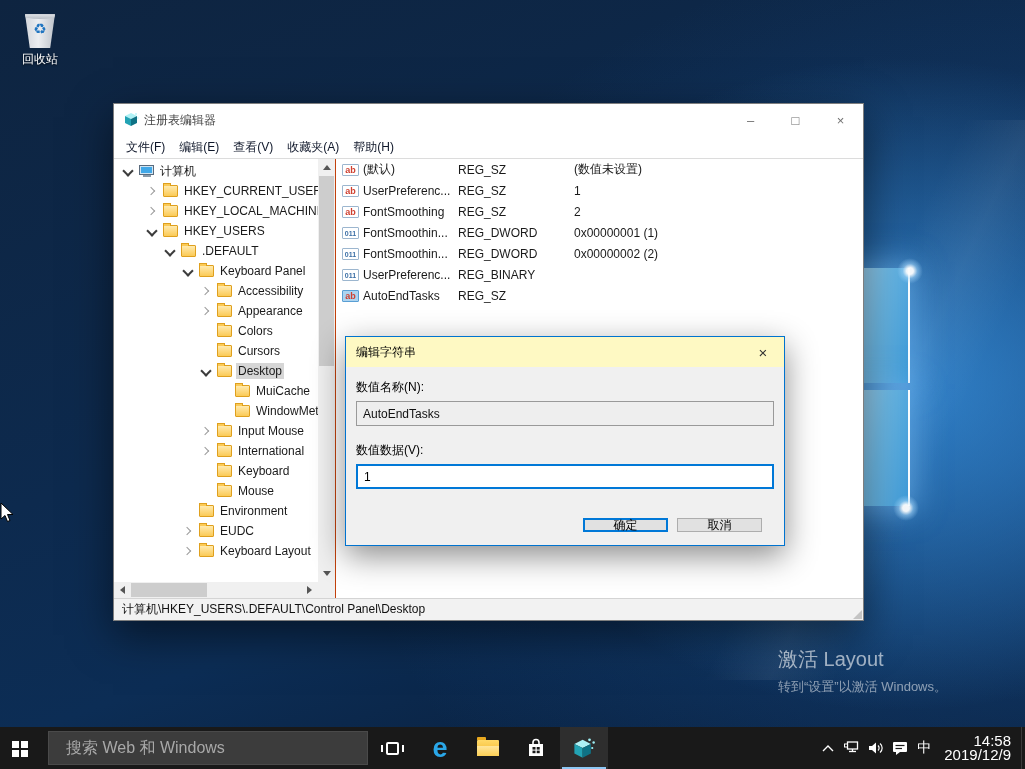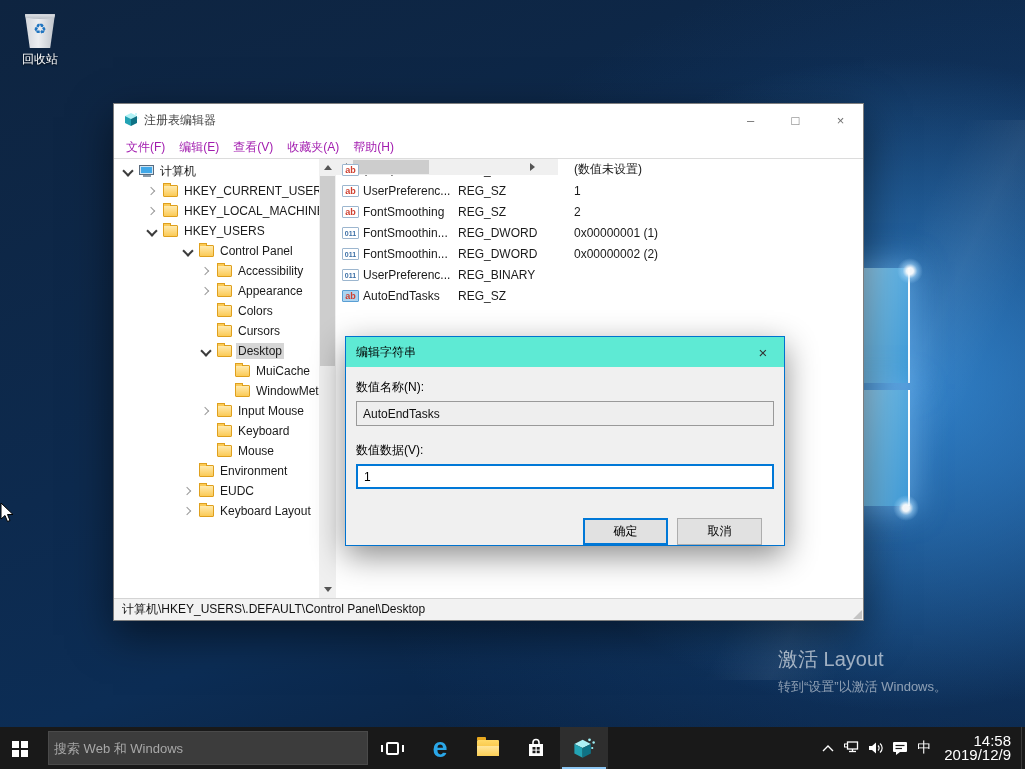--- a/index.html
+++ b/index.html
@@ -39,25 +39,25 @@
   
   .win { position:absolute; left:113px; top:103px; width:751px; height:518px; background:#fff;
     border:1px solid #7e7e7e; box-shadow:0 14px 40px rgba(0,0,0,.5); display:flex; flex-direction:column; }
   .titlebar { height:32px; display:flex; align-items:center; background:#fff; flex:none; }
   .title-icon { margin:0 5px 0 9px; width:16px; height:16px; flex:none; }
   .title-text { font-size:12px; color:#444; }
   .title-controls { margin-left:auto; display:flex; height:100%; }
   .tbtn { width:45px; height:100%; display:flex; align-items:center; justify-content:center;
     color:#707070; font-size:13px; }
   .menubar { height:22px; display:flex; align-items:center; padding-left:5px; flex:none; background:#fff; }
-  .menu-item { font-size:12px; color:#a21caf; padding:2px 7px; }
+  .menu-item { font-size:12px; color:#0f172a; padding:2px 7px; }
 
   .winbody { flex:1; display:flex; border-top:1px solid #dcdcdc; min-height:0; }
   
-  .treepane { width:222px; flex:none; display:flex; flex-direction:row; border-right:1px solid #c2410c; }
+  .treepane { width:222px; flex:none; display:flex; flex-direction:column; border-right:1px solid #c2410c; }
   .tree-main { flex:1; display:flex; min-height:0; }
   .tree-items { width:205px; overflow:hidden; padding-top:2px; }
   .titem { height:20px; display:flex; align-items:center; white-space:nowrap; font-size:12px; color:#1a1a1a; }
   .lvl0{padding-left:7px}.lvl1{padding-left:31px}.lvl2{padding-left:49px}.lvl3{padding-left:67px}.lvl4{padding-left:85px}.lvl5{padding-left:103px}
   .expander { width:13px; height:13px; margin-right:5px; position:relative; flex:none; }
   .expander.closed::before { content:""; position:absolute; left:3px; top:3px; width:5px; height:5px;
     border-top:1px solid #9a9a9a; border-right:1px solid #9a9a9a; transform:rotate(45deg); }
   .expander.open::before { content:""; position:absolute; left:3px; top:2px; width:6px; height:6px;
     border-left:2px solid #3c3c3c; border-bottom:2px solid #3c3c3c; transform:rotate(-45deg); }
   .ticon { width:15px; height:12px; margin-right:4px; flex:none; position:relative; }
@@ -98,46 +98,46 @@
   .vrow.sel .vicon { background:#add4f0; border-color:#5a9fd4; }
   
   .statusbar { height:22px; flex:none; background:#f2f2f2; border-top:1px solid #d4d4d4;
     display:flex; align-items:center; font-size:12px; color:#111; padding-left:8px; position:relative; }
   .grip { position:absolute; right:1px; bottom:1px; width:0; height:0;
     border-left:9px solid transparent; border-bottom:9px solid #c4c4c4; }
 
   
   .dialog { position:absolute; left:345px; top:336px; width:440px; height:210px; background:#f0f0f0;
     border:1px solid #0073cf; box-shadow:0 10px 30px rgba(0,0,0,.45); }
-  .dlg-title { height:30px; background:#5eead4; display:flex; align-items:center; }
+  .dlg-title { height:30px; background:#fef9c3; display:flex; align-items:center; }
   .dlg-title-text { font-size:12px; color:#000; padding-left:10px; }
   .dlg-close { margin-left:auto; width:42px; height:100%; display:flex; align-items:center; justify-content:center;
     color:#333; font-size:15px; }
   .dlg-body { padding:12px 10px 12px; }
   .dlg-label { font-size:12px; color:#000; margin-bottom:5px; }
   .dlg-input { width:418px; height:25px; font-size:12px; padding:0 6px; margin-bottom:16px;
     font-family:"Liberation Sans","DejaVu Sans",sans-serif; outline:none; }
   .dlg-input.ro { background:#eeeeee; border:1px solid #999; color:#111; }
   .dlg-input.focus { background:#fff; border:2px solid #0078d7; color:#000; }
   .dlg-buttons { display:flex; justify-content:flex-end; gap:9px; padding-right:12px; margin-top:13px; }
-  .btn { width:85px; height:27px; font-size:12px; display:flex; align-items:center; justify-content:center;
+  .btn { width:85px; height:14px; font-size:12px; display:flex; align-items:center; justify-content:center;
     background:#e1e1e1; color:#000; }
   .btn.default { border:2px solid #0078d7; }
   .btn.normal { border:1px solid #adadad; }
 
   
   .taskbar { position:absolute; left:0; bottom:0; width:1025px; height:42px; background:#191919;
     display:flex; align-items:center; }
   .start { width:48px; height:42px; display:flex; align-items:center; justify-content:center; flex:none; }
   .win-grid { width:7px; height:7px; background:#fff; box-shadow:9px 0 0 #fff, 0 9px 0 #fff, 9px 9px 0 #fff;
     margin:-8px 9px 0 -9px; }
   .search-box { width:320px; height:34px; background:#3c3c3c; border:1px solid #4a4a4a; flex:none;
     display:flex; align-items:center; }
-  .search-box input { background:transparent; border:none; outline:none; color:#c4b5fd; font-size:13px;
-    padding-left:5px; width:100%; font-family:"Liberation Sans","DejaVu Sans",sans-serif; }
+  .search-box input { background:transparent; border:none; outline:none; color:#c4b5fd; font-size:16px;
+    padding-left:17px; width:100%; font-family:"Liberation Sans","DejaVu Sans",sans-serif; }
   .search-box input::placeholder { color:#a8a8a8; opacity:1; }
   .tb-btn { width:48px; height:42px; display:flex; align-items:center; justify-content:center; flex:none; position:relative; }
   .tb-btn.active { background:#2e2e2e; }
   .tb-btn.active::after { content:""; position:absolute; left:2px; right:2px; bottom:0; height:2px; background:#8ec8f5; }
   .tv-box { width:13px; height:13px; border:2px solid #fff; border-radius:2px; position:relative; }
   .tv-box::before,.tv-box::after { content:""; position:absolute; top:1px; width:2px; height:7px; background:#fff; }
   .tv-box::before{left:-7px} .tv-box::after{right:-7px}
   .edge-e { color:#2aa7e8; font-size:27px; font-weight:bold; line-height:1; }
   .folder-ico { position:relative; width:22px; height:16px; background:linear-gradient(#ffd967,#f3b32a); border-radius:1px; }
   .folder-ico::before { content:""; position:absolute; top:-3px; left:0; width:9px; height:3px; background:#e8a81f; border-radius:1px 1px 0 0; }
@@ -218,25 +218,30 @@
                 <span class="ticon folder"></span>
                 <span class="tlabel">HKEY_LOCAL_MACHINE</span>
               </div>
 
               <div class="titem lvl1">
                 <span class="expander open"></span>
                 <span class="ticon folder"></span>
                 <span class="tlabel">HKEY_USERS</span>
               </div>
 
+              <div class="titem lvl2">
+                <span class="expander open"></span>
+                <span class="ticon folder"></span>
+                <span class="tlabel">.DEFAULT</span>
+              </div>
 
               <div class="titem lvl3">
                 <span class="expander open"></span>
                 <span class="ticon folder"></span>
-                <span class="tlabel">Control Panel</span>
+                <span class="tlabel">Keyboard Panel</span>
               </div>
 
               <div class="titem lvl4">
                 <span class="expander closed"></span>
                 <span class="ticon folder"></span>
                 <span class="tlabel">Accessibility</span>
               </div>
 
               <div class="titem lvl4">
                 <span class="expander closed"></span>
@@ -273,20 +278,25 @@
                 <span class="ticon folder"></span>
                 <span class="tlabel">WindowMetrics</span>
               </div>
 
               <div class="titem lvl4">
                 <span class="expander closed"></span>
                 <span class="ticon folder"></span>
                 <span class="tlabel">Input Mouse</span>
               </div>
 
+              <div class="titem lvl4">
+                <span class="expander closed"></span>
+                <span class="ticon folder"></span>
+                <span class="tlabel">International</span>
+              </div>
 
               <div class="titem lvl4">
                 <span class="expander"></span>
                 <span class="ticon folder"></span>
                 <span class="tlabel">Keyboard</span>
               </div>
 
               <div class="titem lvl4">
                 <span class="expander"></span>
                 <span class="ticon folder"></span>

